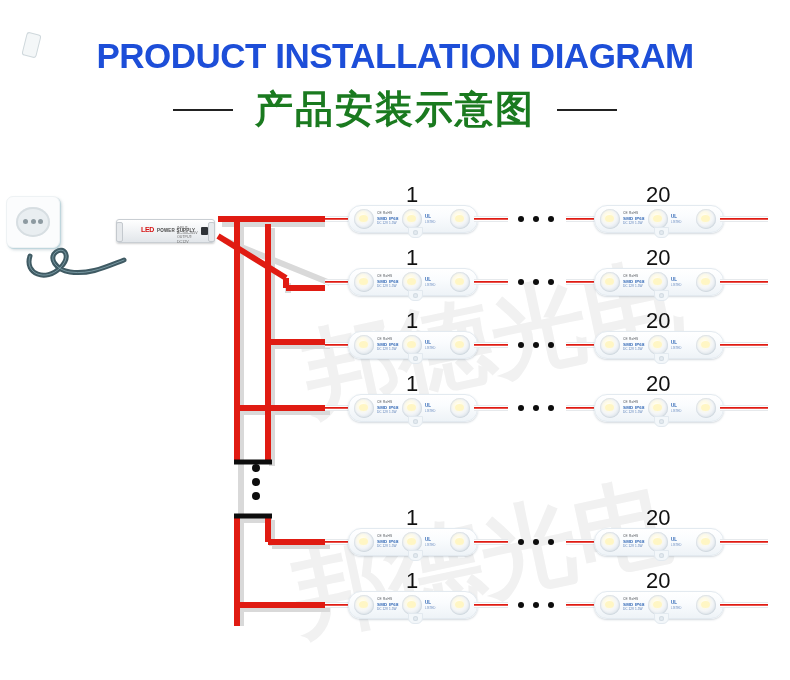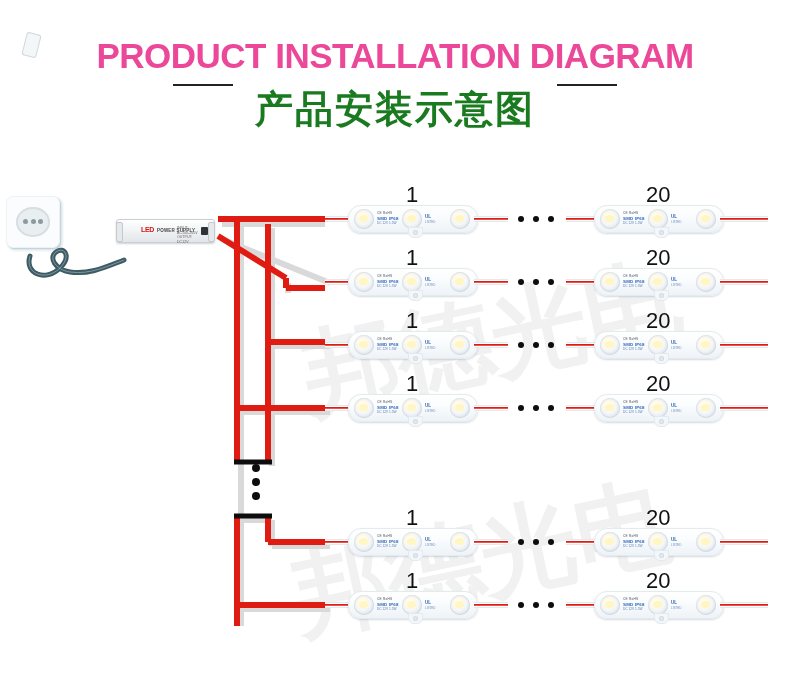--- a/index.html
+++ b/index.html
@@ -8,26 +8,26 @@
     background:#ffffff;
     font-family:"Liberation Sans","DejaVu Sans",sans-serif;
     overflow:hidden;position:relative;
   }
   #stage{position:relative;width:790px;height:680px;overflow:hidden;}
 
   
   .title-en{
     position:absolute;left:0;top:36px;width:790px;text-align:center;
     font-size:35px;font-weight:bold;letter-spacing:-0.5px;
-    color:#ec4899;white-space:nowrap;
+    color:#1d4ed8;white-space:nowrap;
     font-family:"Liberation Sans","DejaVu Sans",sans-serif;
   }
   .title-row{
     position:absolute;left:0;top:84px;width:790px;
-    display:flex;align-items:flex-start;justify-content:center;gap:22px;
+    display:flex;align-items:center;justify-content:center;gap:22px;
   }
   .title-rule{width:60px;height:2px;background:#222;}
   .title-cn{
     font-size:38px;font-weight:bold;color:#1a7a1f;
     letter-spacing:2px;white-space:nowrap;
     font-family:"DejaVu Sans","Liberation Sans",sans-serif;
   }
 
   
   .watermark{

